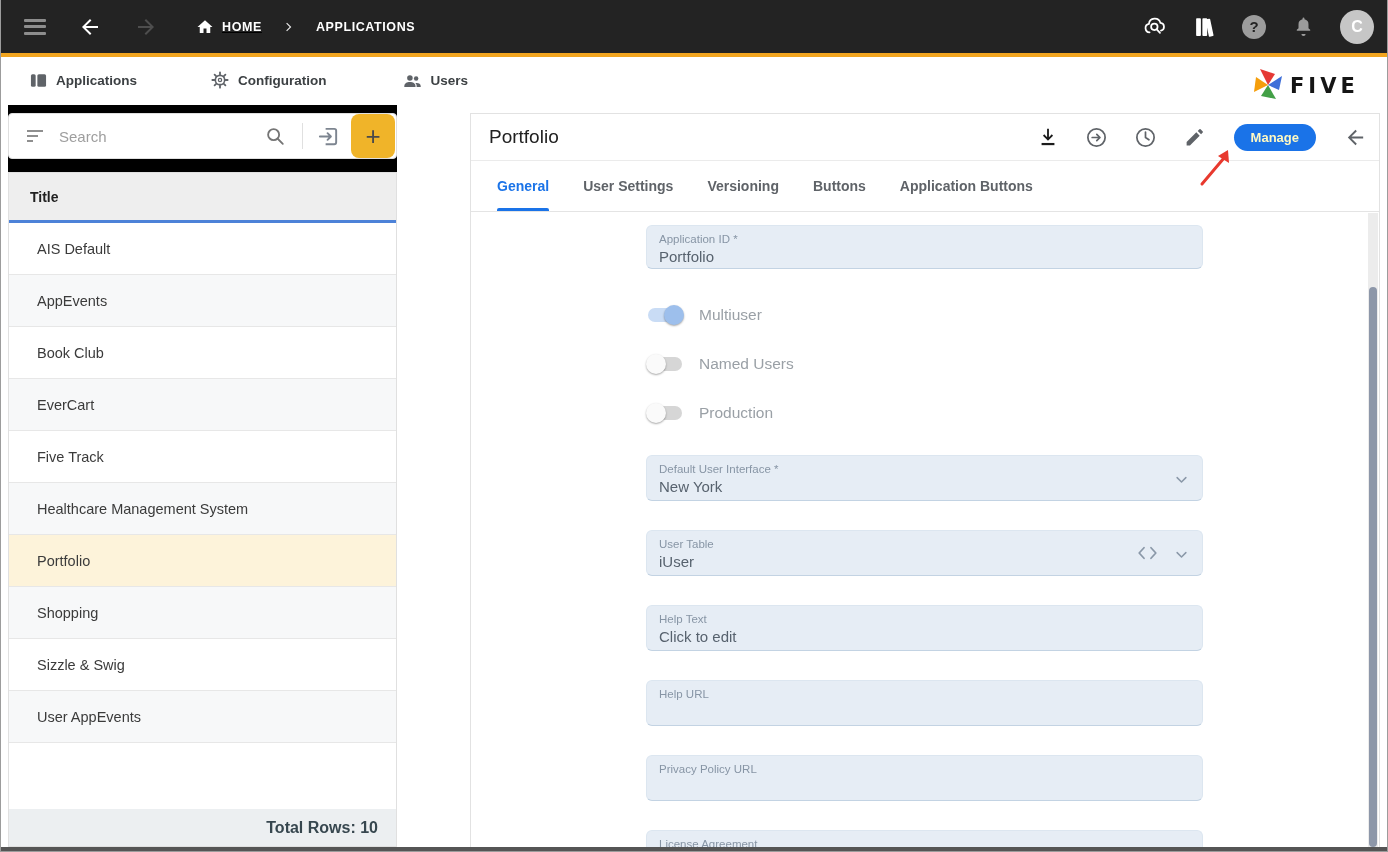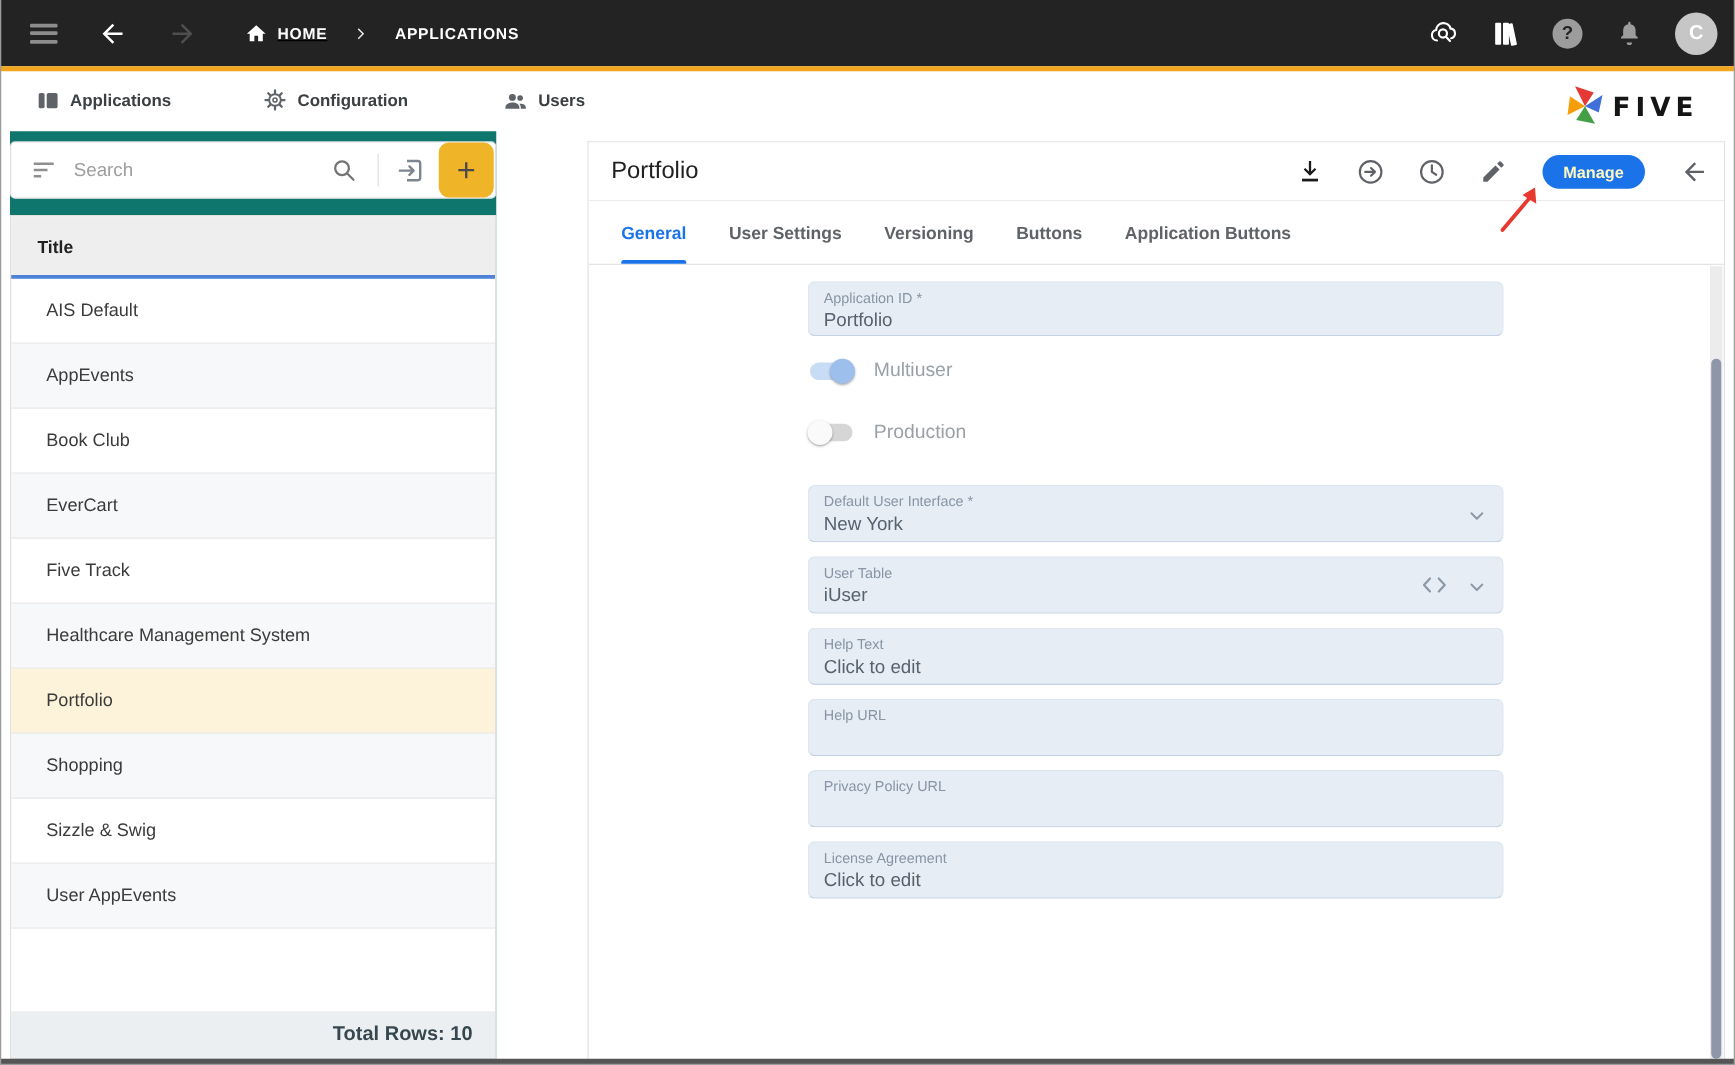--- a/index.html
+++ b/index.html
@@ -27,21 +27,21 @@
 
   
   .module-row { position:absolute; top:57px; left:0; right:0; height:46px; background:#fff; display:flex; align-items:center; z-index:5; }
   .module-item { display:flex; align-items:center; gap:9px; cursor:pointer; color:#3c4043; font-size:13.5px; font-weight:bold; }
   .module-item.m1 { margin-left:30px; }
   .module-item.m2 { margin-left:74px; }
   .module-item.m3 { margin-left:76px; }
   .brand-logo { position:absolute; right:18px; top:10px; height:36px; }
 
   
-  .left-panel { position:absolute; left:8px; width:389px; top:105px; bottom:5px; background:#0f766e; }
+  .left-panel { position:absolute; left:8px; width:389px; top:105px; bottom:5px; background:#000000; }
   .search-box { position:absolute; top:8px; left:0; right:0; height:46px; border:1px solid #dfdfdf; border-radius:4px; background:#fff; display:flex; align-items:center; }
   .filter-ic { margin-left:18px; width:18px; height:12px; position:relative; cursor:pointer; }
   .filter-ic i { position:absolute; left:0; height:2px; background:#8f8f8f; display:block; }
   .filter-ic i:nth-child(1){ top:0; width:16px; }
   .filter-ic i:nth-child(2){ top:5px; width:11px; }
   .filter-ic i:nth-child(3){ top:10px; width:6px; }
   .search-input { flex:1; border:none; outline:none; margin-left:14px; font-size:15px; color:#424242; font-family:inherit; background:transparent; }
   .search-input::placeholder { color:#9e9e9e; }
   .sb-right { display:flex; align-items:center; height:100%; }
   .sb-divider { width:1px; height:26px; background:#e0e0e0; margin:0 10px 0 12px; }
@@ -64,21 +64,21 @@
   .dh-icons .icon-btn { width:24px; height:24px; }
   .manage-btn { border:none; border-radius:15px; padding:6px 17px; font-size:13px; font-weight:bold; color:#fef9c3; cursor:pointer; font-family:inherit; margin:0 2px; }
 
   .detail-tabs { position:absolute; top:47px; left:0; right:0; height:51px; border-bottom:1px solid #e4e4e4; display:flex; align-items:stretch; padding-left:26px; gap:34px; background:#fff; }
   .dtab { display:flex; align-items:center; font-size:14px; font-weight:bold; color:#5f6368; cursor:pointer; position:relative; }
   .dtab.active { color:#1a73e8; }
   .dtab.active::after { content:""; position:absolute; left:0; right:0; bottom:0; height:3px; background:#1a73e8; border-radius:2px 2px 0 0; }
 
   .detail-body { position:absolute; top:98px; left:0; right:12px; bottom:0; overflow:hidden; }
   .form-col { position:absolute; left:175px; width:557px; top:13px; display:flex; flex-direction:column; }
-  .field { background:#e6edf5; border:1px solid #dce6f0; border-bottom:1px solid #c3d3e3; border-radius:6px; height:44px; padding:6px 12px 0 12px; position:relative; cursor:pointer; margin-bottom:11px; }
+  .field { background:#e6edf5; border:1px solid #dce6f0; border-bottom:1px solid #c3d3e3; border-radius:6px; height:44px; padding:6px 12px 0 12px; position:relative; cursor:pointer; margin-bottom:29px; }
   .field.tall { height:46px; }
   .field-label { font-size:11.5px; color:#8795a5; display:block; line-height:14px; }
   .field-value { font-size:15px; color:#57626e; display:block; line-height:20px; margin-top:1px; }
   .field .chev { position:absolute; right:13px; top:50%; margin-top:-6px; }
   .field .code-ic { position:absolute; right:44px; top:50%; margin-top:-7px; }
 
   .toggle-row { display:flex; align-items:center; height:24px; margin:0 0 30px 2px; cursor:pointer; }
   .toggle-row .tlabel { margin-left:17px; font-size:15.5px; color:#9aa0a6; }
   .switch { width:34px; height:14px; border-radius:7px; position:relative; }
   .switch.on { background:#c9dcf5; }
@@ -283,20 +283,26 @@
           <span class="field-label">Application ID *</span>
           <span class="field-value">Portfolio</span>
         </div>
 
         <div class="toggle-row first gap-after">
           <div class="switch on">
               <div class="knob"></div>
             </div>
           <span class="tlabel">Multiuser</span>
         </div>
+        <div class="toggle-row gap-after">
+          <div class="switch off">
+              <div class="knob"></div>
+            </div>
+          <span class="tlabel">Named Users</span>
+        </div>
         <div class="toggle-row">
           <div class="switch off">
               <div class="knob"></div>
             </div>
           <span class="tlabel">Production</span>
         </div>
 
         <div class="field tall">
           <span class="field-label">Default User Interface *</span>
           <span class="field-value">New York</span>

